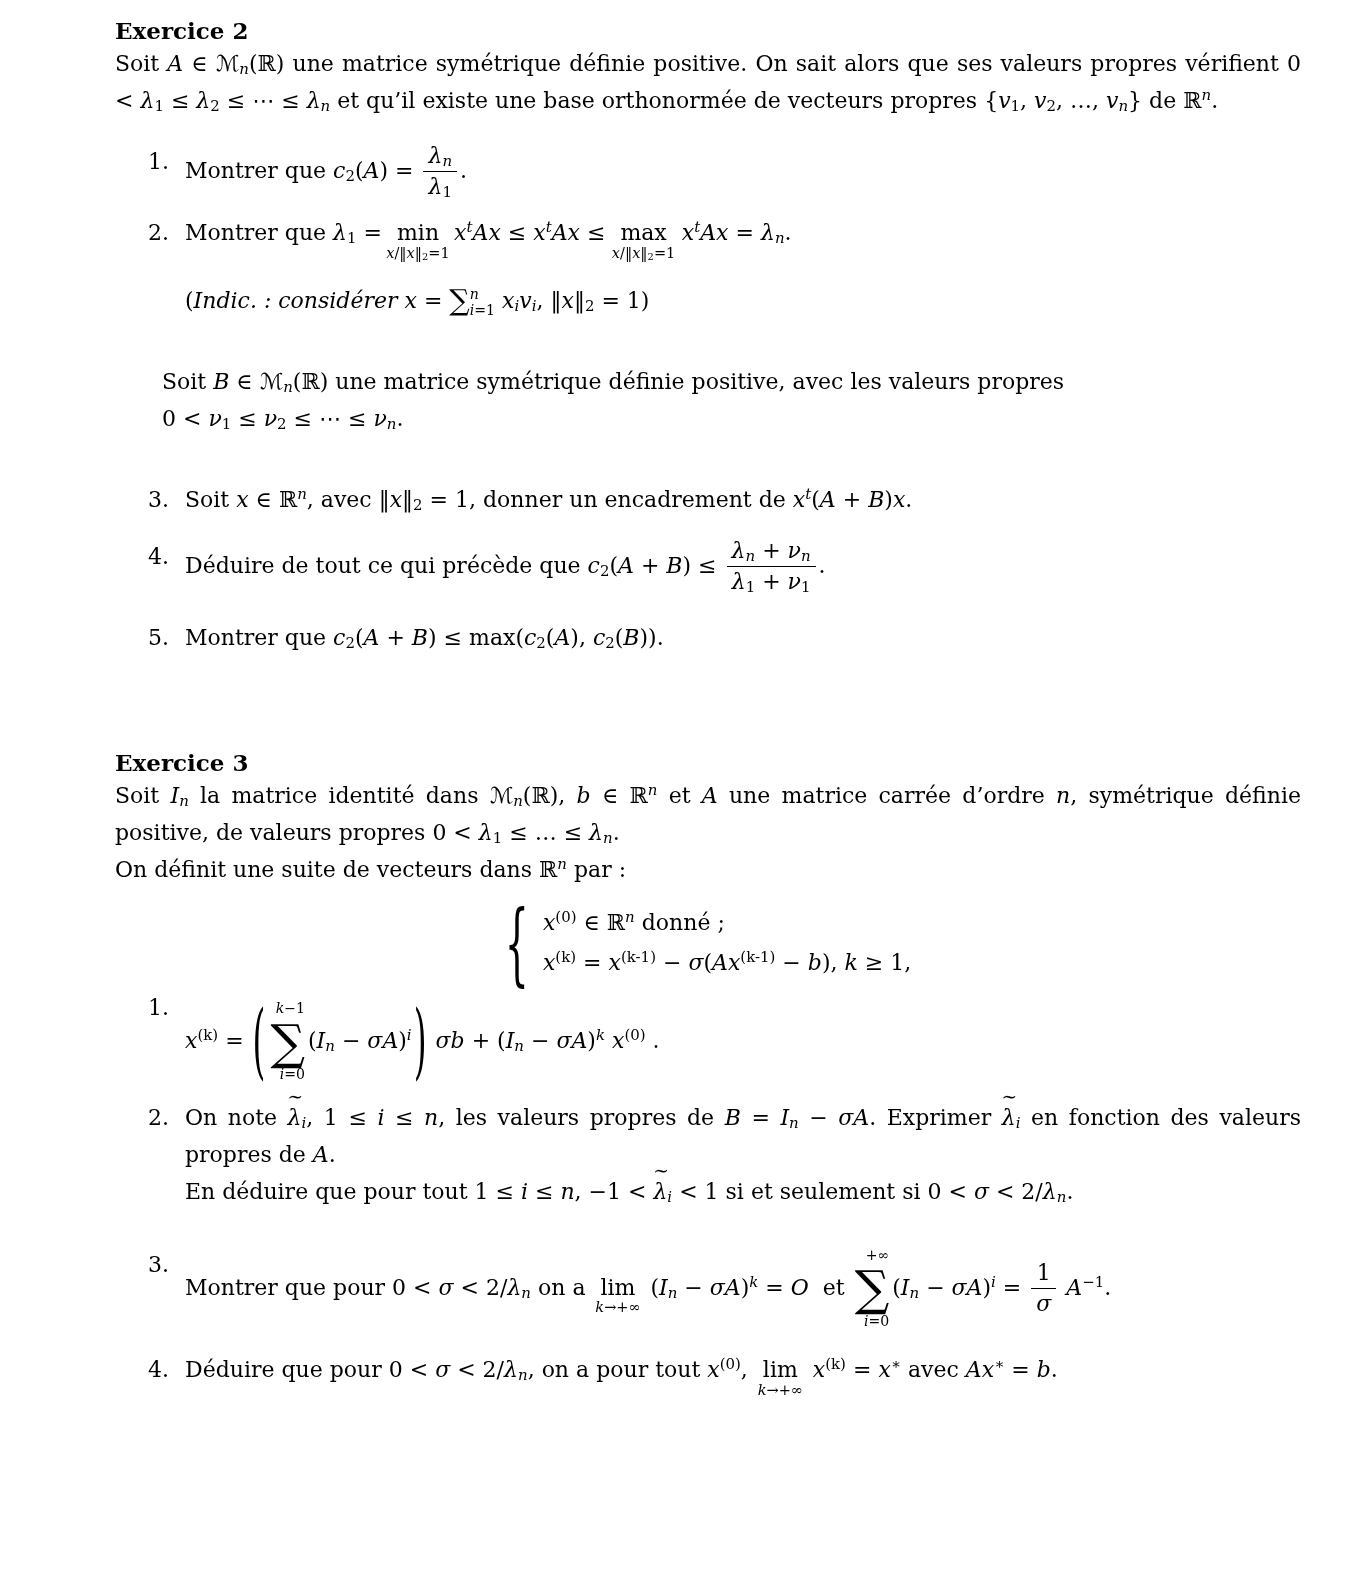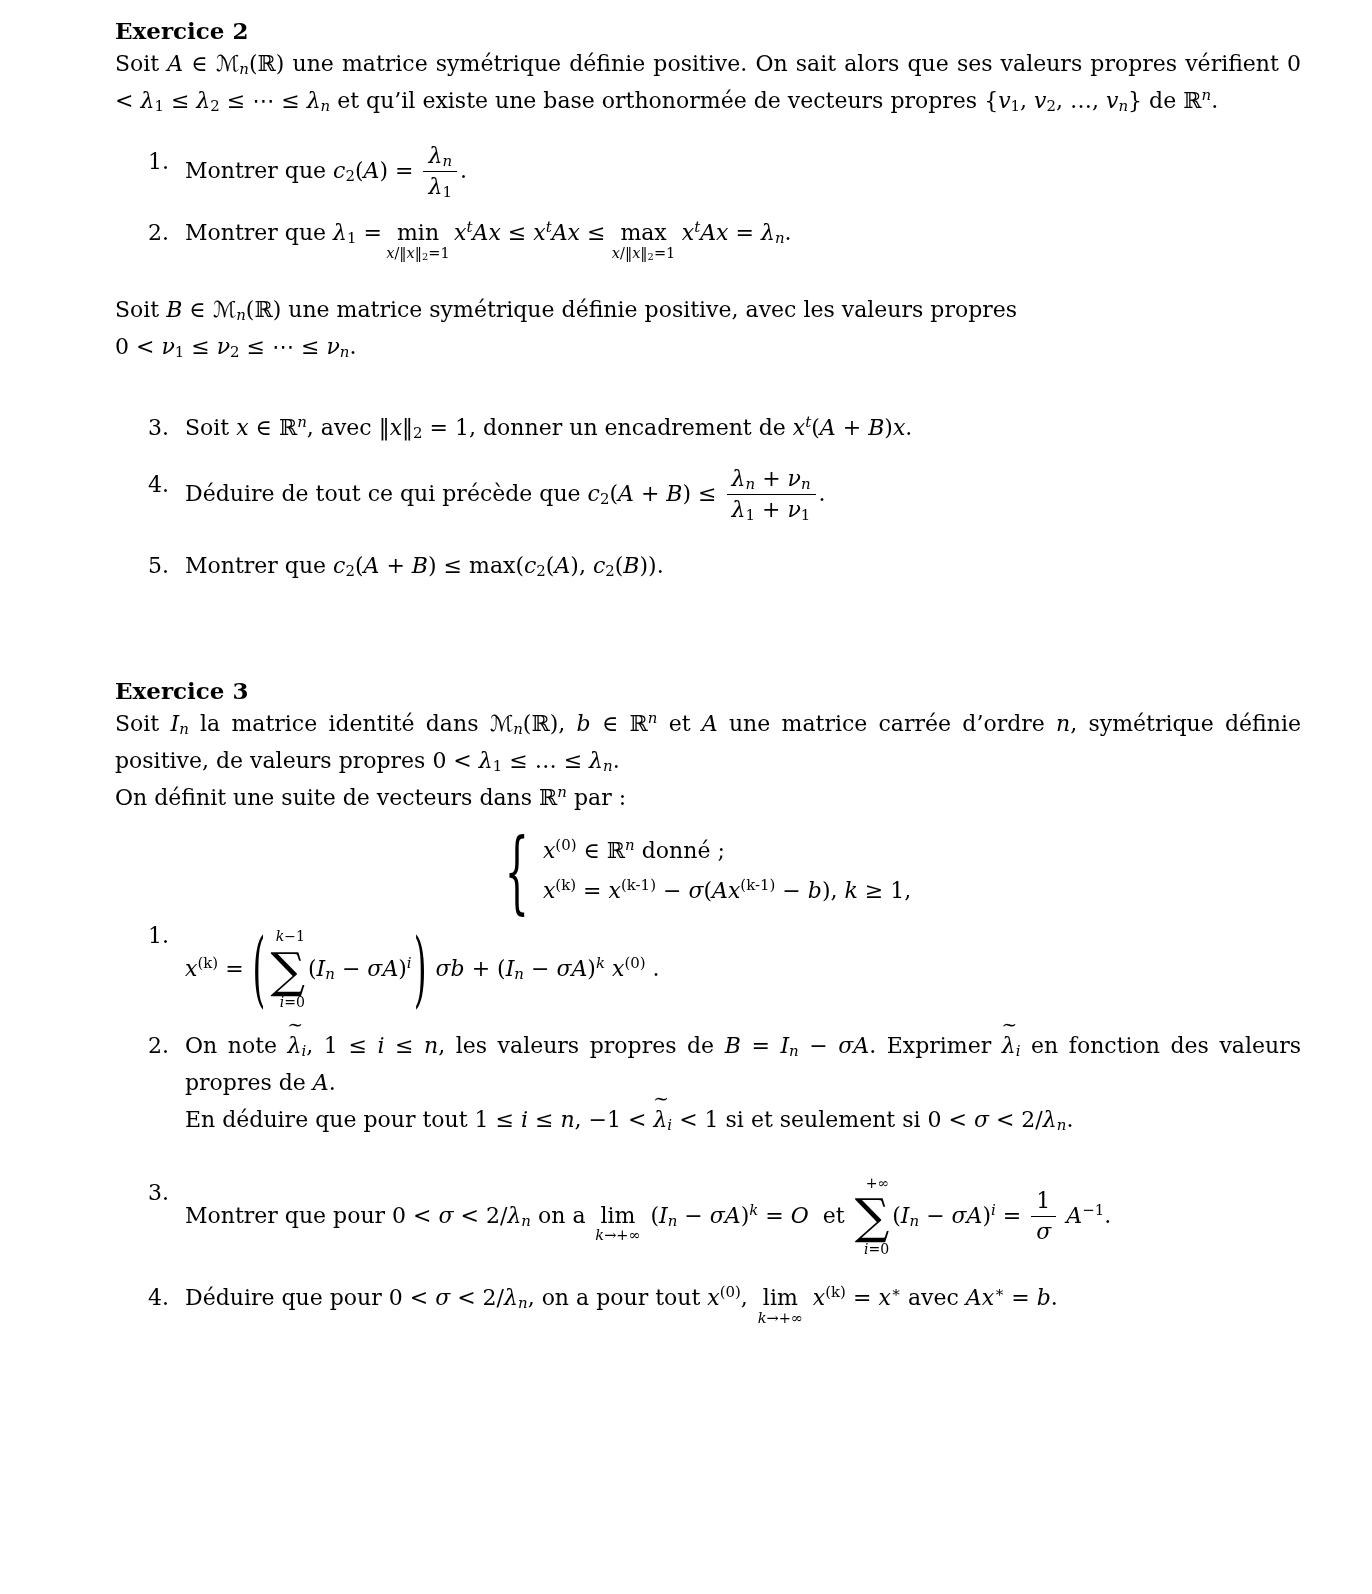--- a/index.html
+++ b/index.html
@@ -11,21 +11,21 @@
     font-size:22px;
   }
   .page { padding:16px 71px 0 115px; }
   .extitle { font-size:23px; font-weight:bold; line-height:1.3; }
   .para { line-height:1.68; text-align:justify; }
   i { font-style:italic; }
   sub, sup { font-size:0.68em; line-height:0; }
   sup { vertical-align:0.55em; }
   sub { vertical-align:-0.22em; }
   
-  .frac { display:inline-block; vertical-align:middle; margin:0 3px; }
+  .frac { display:inline-block; vertical-align:middle; text-align:center; margin:0 3px; }
   .frac .nu { display:block; padding:0 5px 3px; line-height:1.1; }
   .frac .de { display:block; border-top:1.5px solid #000; padding:3px 5px 0; line-height:1.1; }
   
   .limop { display:inline-block; position:relative; margin:0 8px; }
   .limop .op { display:block; line-height:1.2; }
   .limop .under { position:absolute; top:100%; left:50%; transform:translateX(-50%);
                   margin-top:-6px; font-size:0.66em; white-space:nowrap; }
   
   .isum { font-size:1.3em; vertical-align:-0.08em; }
   .stack { display:inline-block; vertical-align:-0.5em; font-size:0.64em; line-height:1.15; text-align:left; }
@@ -46,21 +46,21 @@
   .item .body { flex:1; line-height:1.68; text-align:justify; }
   .indic { margin-top:24px; line-height:1.68; }
   .display-eq { margin-top:10px; line-height:1.3; }
   
   .system { display:flex; align-items:center; width:-moz-fit-content; width:fit-content; margin:14px auto 0; }
   .system .brace { display:inline-block; font-size:38px; transform:scaleY(2.35); margin-right:14px; }
   .syslines { line-height:1.8; }
   
   .mt-it1 { margin-top:24px; }
   .mt-it2 { margin-top:16px; }
-  .mt-soitb { margin-top:40px; }
+  .mt-soitb { margin-top:40px;margin-left:47px; }
   .mt-it3 { margin-top:44px; }
   .mt-it4 { margin-top:20px; }
   .mt-it5 { margin-top:26px; }
   .mt-ex3 { margin-top:91px; }
   .mt-sigma { margin-top:14px; }
   .mt-e3it1 { margin-top:8px; }
   .mt-e3it2 { margin-top:16px; }
   .mt-e3it3 { margin-top:36px; }
   .mt-e3it4 { margin-top:22px; }
 </style>
@@ -75,20 +75,21 @@
 
     <div class="item mt-it1">
       <span class="num">1.</span>
       <div class="body">Montrer que <i>c</i><sub>2</sub>(<i>A</i>) = <span class="frac"><span class="nu"><i>λ</i><sub><i>n</i></sub></span><span class="de"><i>λ</i><sub>1</sub></span></span>.</div>
     </div>
 
     <div class="item mt-it2">
       <span class="num">2.</span>
       <div class="body">
         <div>Montrer que <i>λ</i><sub>1</sub> = <span class="limop"><span class="op">min</span><span class="under"><i>x</i>/‖<i>x</i>‖<sub>2</sub>=1</span></span> <i>x<sup>t</sup>Ax</i> ≤ <i>x<sup>t</sup>Ax</i> ≤ <span class="limop"><span class="op">max</span><span class="under"><i>x</i>/‖<i>x</i>‖<sub>2</sub>=1</span></span> <i>x<sup>t</sup>Ax</i> = <i>λ</i><sub><i>n</i></sub>.</div>
+        <div class="indic">(<i>Indic. : considérer x</i> = <span class="isum">∑</span><span class="stack"><span class="t"><i>n</i></span><span class="b"><i>i</i>=1</span></span> <i>x<sub>i</sub>v<sub>i</sub></i>, ‖<i>x</i>‖<sub>2</sub> = 1)</div>
       </div>
     </div>
 
     <div class="para mt-soitb">Soit <i>B</i> ∈ ℳ<sub><i>n</i></sub>(ℝ) une matrice symétrique définie positive, avec les valeurs propres<br>0 &lt; <i>ν</i><sub>1</sub> ≤ <i>ν</i><sub>2</sub> ≤ ⋯ ≤ <i>ν</i><sub><i>n</i></sub>.</div>
 
     <div class="item mt-it3">
       <span class="num">3.</span>
       <div class="body">Soit <i>x</i> ∈ ℝ<sup><i>n</i></sup>, avec ‖<i>x</i>‖<sub>2</sub> = 1, donner un encadrement de <i>x<sup>t</sup></i>(<i>A</i> + <i>B</i>)<i>x</i>.</div>
     </div>
 

